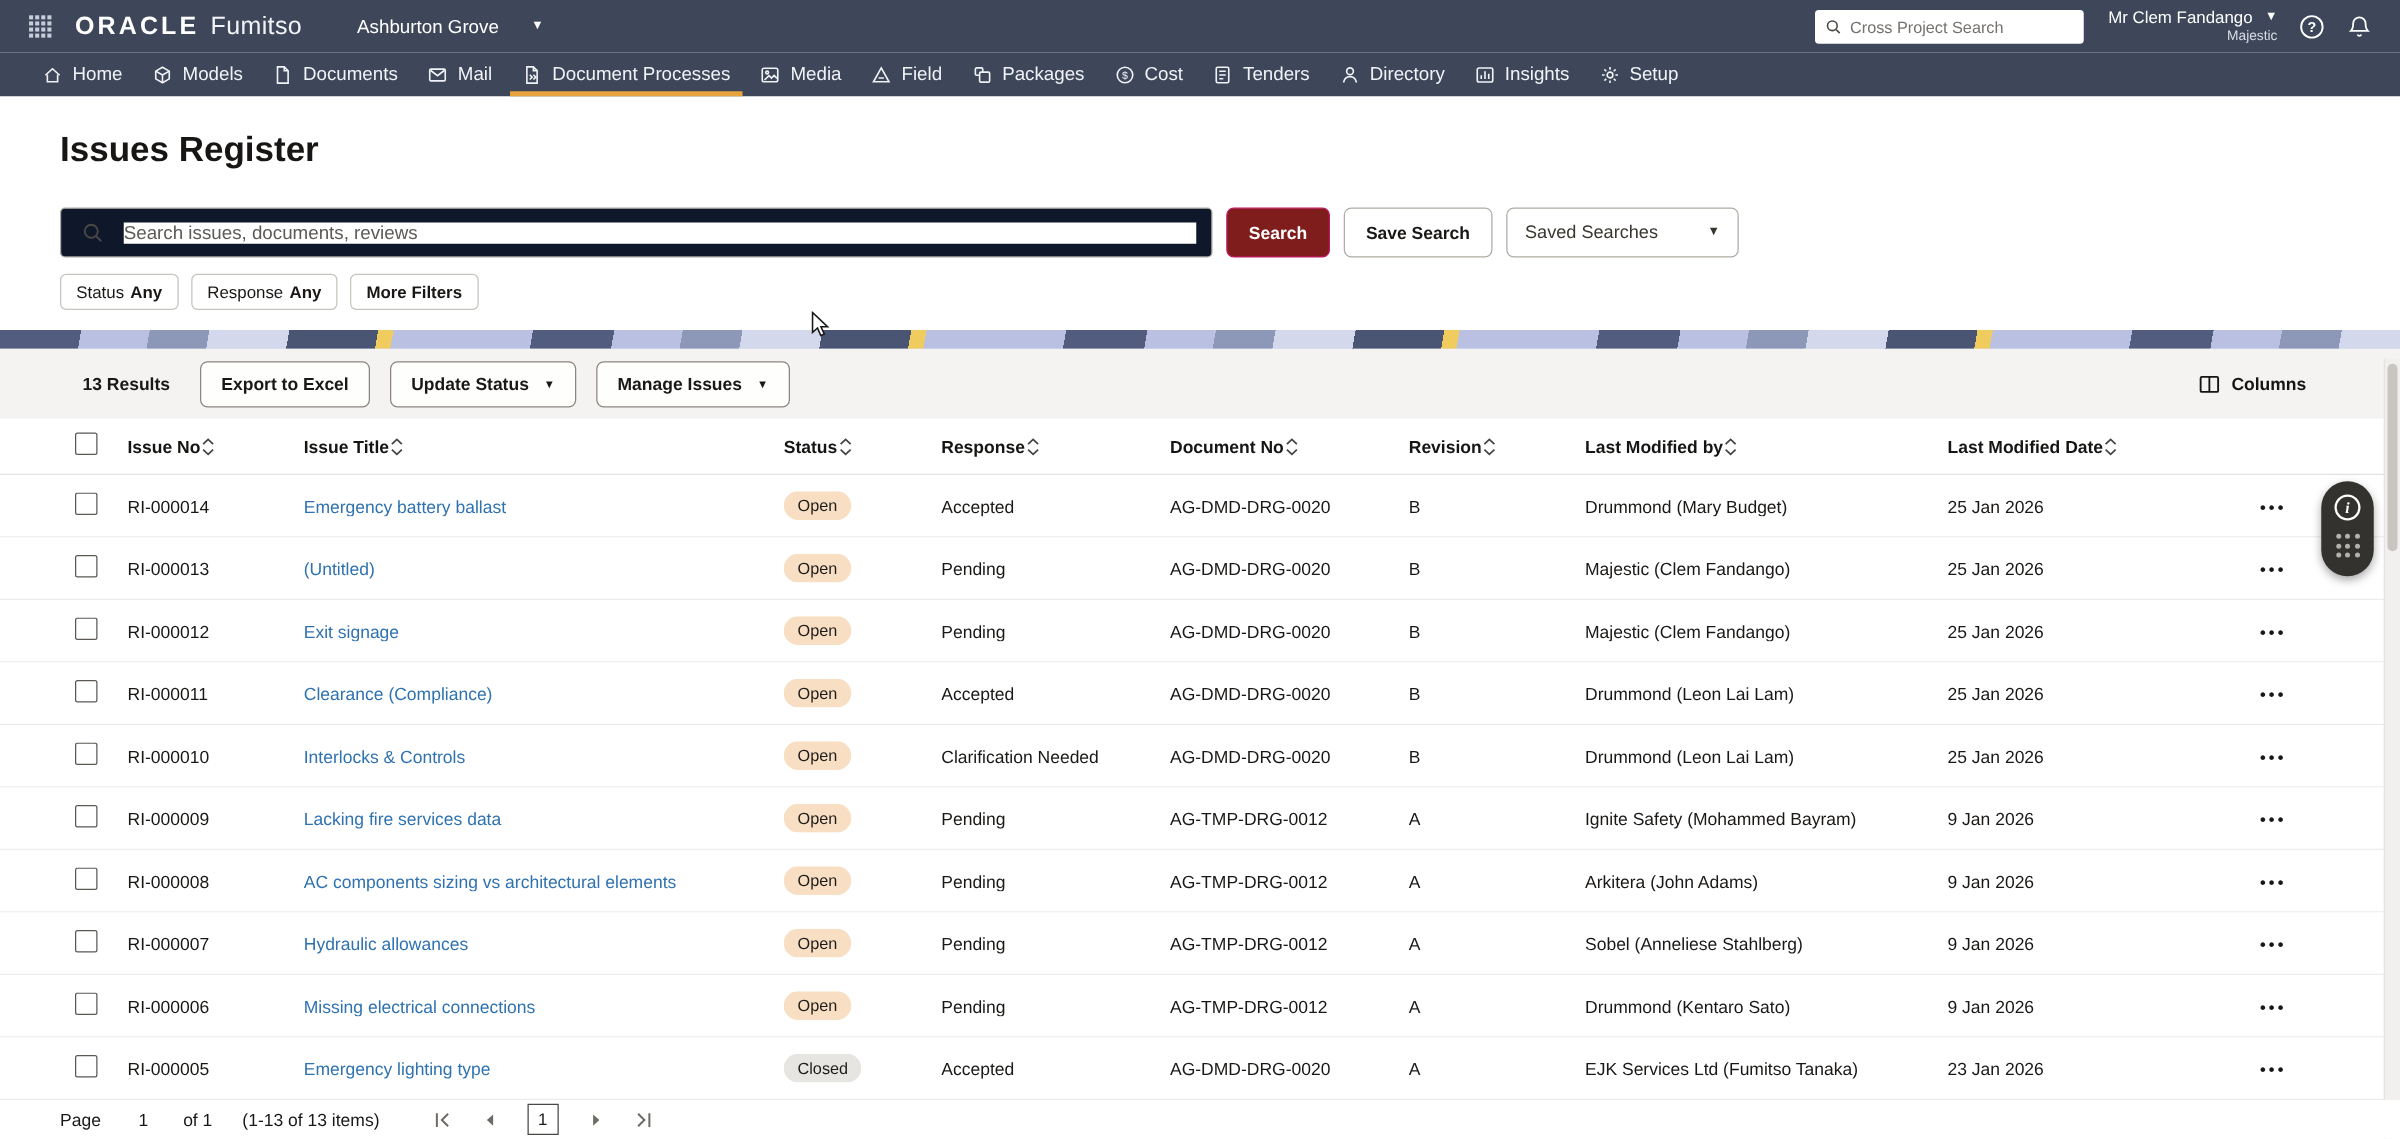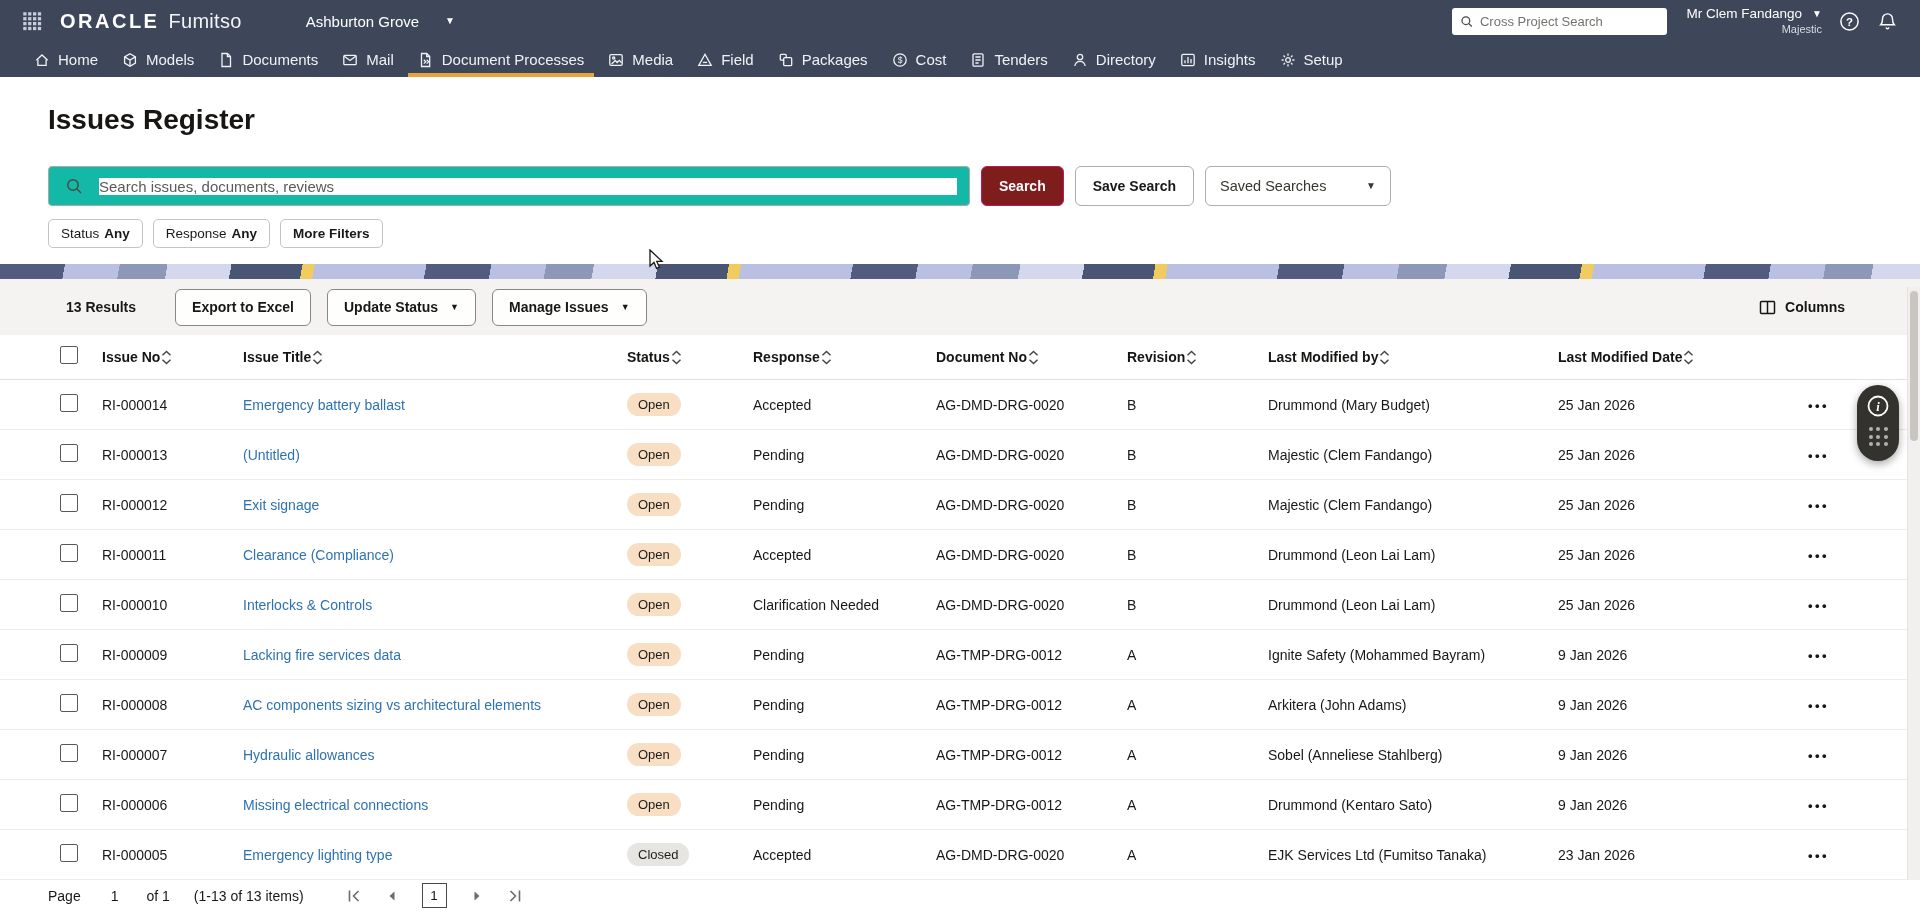--- a/index.html
+++ b/index.html
@@ -5,42 +5,42 @@
   * { margin:0; padding:0; box-sizing:border-box; }
   html,body { width:1920px; height:911px; overflow:hidden; background:#fff;
     font-family:"Liberation Sans", sans-serif; color:#1a1816; }
 
   
   .topbar { height:42px; background:#3d4759; display:flex; align-items:center; padding:0 22px; color:#fff; }
   .waffle { width:20px; height:20px; color:#c7cdda; display:flex; }
   .brand { display:flex; align-items:baseline; margin-left:18px; white-space:nowrap; }
   .brand .oracle { font-weight:700; font-size:20px; letter-spacing:2.5px; }
   .brand .product { font-weight:400; font-size:20px; margin-left:9px; letter-spacing:.3px; color:#f2f4f8; }
-  .project { display:flex; align-items:center; margin-left:64px; font-size:15px; gap:26px; cursor:pointer; }
+  .project { display:flex; align-items:center; margin-left:44px; font-size:15px; gap:26px; cursor:pointer; }
   .caret { font-size:10px; line-height:1; }
   .top-spacer { flex:1; }
   .xsearch { width:215px; height:27px; background:#fff; border-radius:3px; display:flex; align-items:center; padding:0 8px; gap:7px; color:#4a4845; }
   .xsearch input { border:none; outline:none; width:100%; font-size:13px; font-family:inherit; color:#1a1816; }
   .xsearch input::placeholder { color:#75726e; }
   .userblock { margin-left:20px; text-align:right; line-height:1.25; }
   .userblock .uname { font-size:13.5px; display:flex; align-items:center; gap:10px; }
   .userblock .uorg { font-size:11px; color:#d8dce5; }
   .topicon { width:21px; height:21px; margin-left:17px; color:#fff; display:flex; cursor:pointer; }
 
   
   .navbar { height:35px; background:#3d4759; display:flex; align-items:stretch; padding:0 34px; gap:24px; }
   .nav-item { display:flex; align-items:center; gap:8px; color:#f0f2f6; font-size:15px; position:relative; cursor:pointer; white-space:nowrap; }
   .nav-item .nav-icon { display:flex; width:16px; height:16px; }
   .nav-item.active::after { content:""; position:absolute; left:-10px; right:-10px; bottom:0; height:4px; background:#e7a33d; }
 
   
   .page-title { font-size:28px; font-weight:700; color:#181614; margin:27px 0 0 48px; }
 
   .search-row { display:flex; align-items:center; gap:11px; margin:30px 48px 0 48px; }
-  .search-box { width:922px; height:40px; border:1px solid #aba7a1; border-radius:4px; display:flex; align-items:center; padding:0 12px 0 16px; gap:16px; background:#14b8a6; color:#4a4845; }
+  .search-box { width:922px; height:40px; border:1px solid #aba7a1; border-radius:4px; display:flex; align-items:center; padding:0 12px 0 16px; gap:16px; background:#0f172a; color:#4a4845; }
   .search-box input { border:none; outline:none; flex:1; font-size:15px; font-family:inherit; color:#1a1816; }
   .search-box input::placeholder { color:#5d5a56; }
   .btn { height:40px; border-radius:6px; font-size:14px; font-weight:700; font-family:inherit; cursor:pointer; }
   .btn-dark { background:#7f1d1d; color:#fff; border:1px solid #be185d; padding:0 17px; }
   .btn-light { background:#fff; color:#1a1816; border:1px solid #b0aca6; padding:0 17px; }
   .dropdown { width:186px; height:40px; border:1px solid #b0aca6; border-radius:6px; background:#fff; display:flex; align-items:center; justify-content:space-between; padding:0 14px; font-size:14.5px; color:#39362f; cursor:pointer; }
 
   .chips-row { display:flex; gap:10px; margin:13px 0 0 48px; }
   .chip { height:29px; border:1px solid #c7c3be; border-radius:5px; background:#fff; display:flex; align-items:center; padding:0 12px; font-size:13.5px; gap:5px; cursor:pointer; color:#1a1816; }
   .chip .chip-value { font-weight:700; }
@@ -48,21 +48,21 @@
 
   
   .banner { height:15px; margin-top:16px; background-color:#b4bce0;
     background-image:
       repeating-linear-gradient(100deg, #515c7e 0 64px, #b9c0e2 64px 118px, #8d97b8 118px 165px, #d4d8ec 165px 228px, #4a5473 228px 298px, #f0cb5e 298px 310px, #b9c0e2 310px 420px),
       repeating-linear-gradient(0deg, rgba(255,255,255,.18) 0 1px, transparent 1px 3px);
     background-blend-mode:normal, overlay; }
 
   
   .toolbar { height:56px; background:#f4f3f1; display:flex; align-items:center; padding:0 75px 0 66px; gap:16px; }
-  .results-count { font-size:14px; font-weight:700; margin-right:23px; }
+  .results-count { font-size:14px; font-weight:700; margin-right:8px; }
   .tbtn { height:37px; background:rgba(255,255,255,.85); border:1px solid #8b8681; border-radius:6px; font-size:14px; font-weight:700; font-family:inherit; padding:0 16px; display:flex; align-items:center; gap:12px; cursor:pointer; color:#1a1816; }
   .tbtn .caret { font-size:9px; }
   .toolbar-spacer { flex:1; }
   .columns-btn { display:flex; align-items:center; gap:9px; font-size:14px; font-weight:700; cursor:pointer; color:#161513; }
   .columns-btn .cicon { width:17px; height:17px; display:flex; color:#161513; }
 
   
   .grid { display:grid; grid-template-columns:54px 141px 384px 126px 183px 191px 141px 290px 250px 1fr; align-items:center; }
   .thead { height:45px; padding-left:48px; border-bottom:1px solid #e3e1df; background:#fff; }
   .th { display:flex; align-items:center; gap:0; font-size:14px; font-weight:700; color:#161513; cursor:pointer; }

